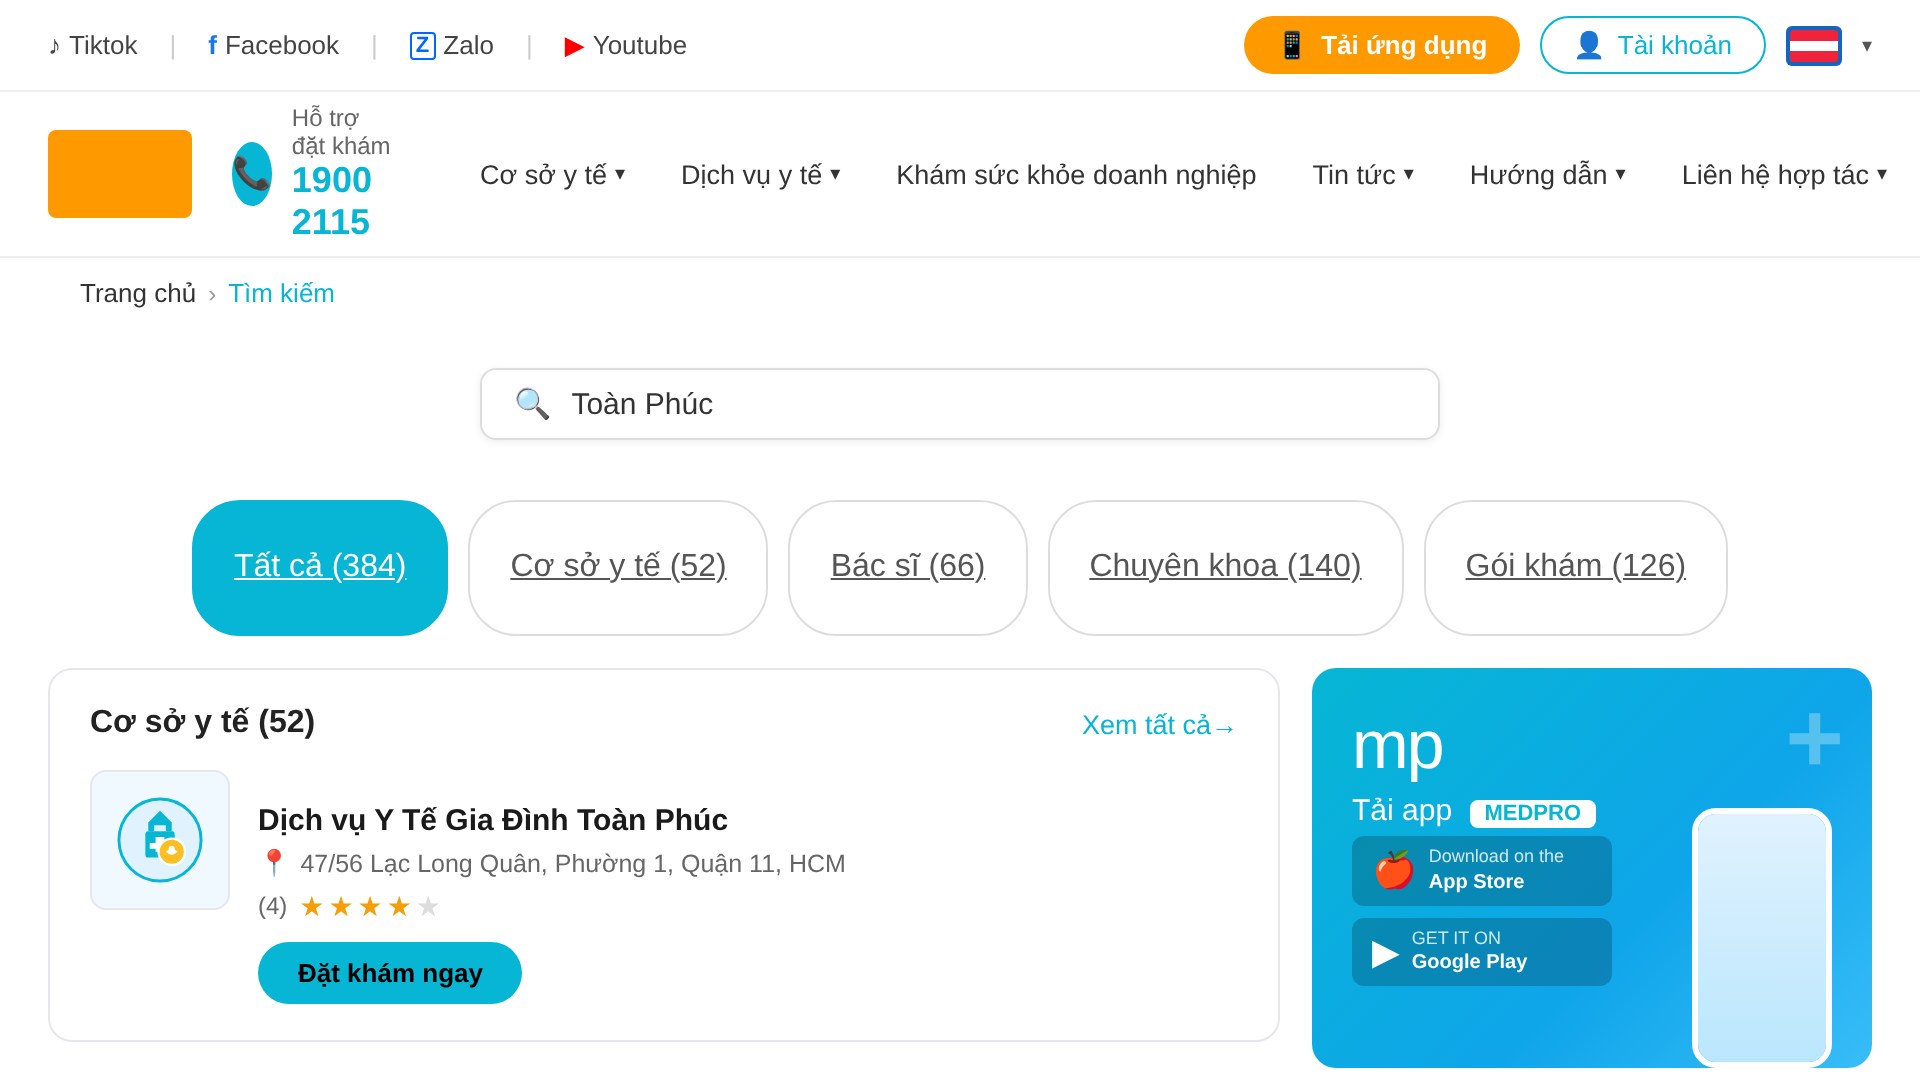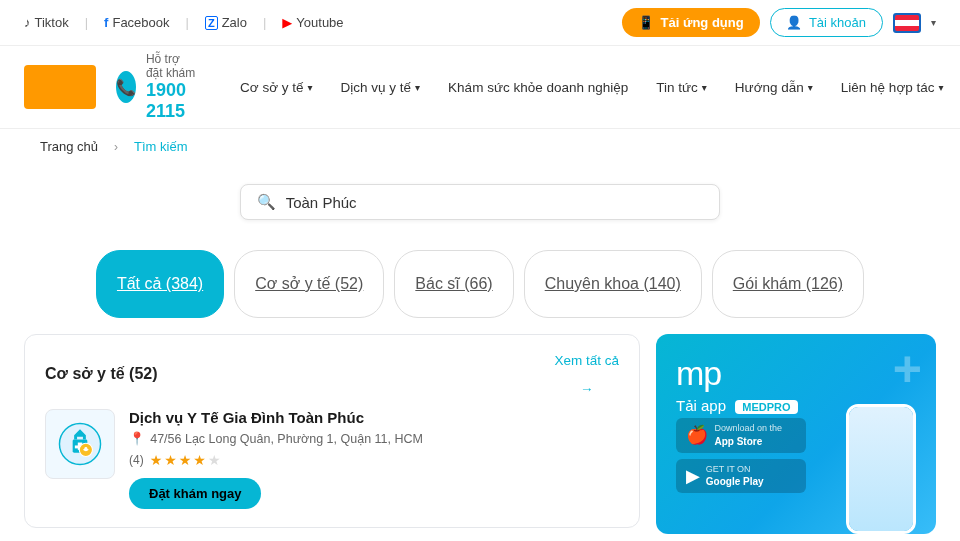--- a/index.html
+++ b/index.html
@@ -23,21 +23,21 @@
     .logo-box { width: 72px; height: 44px; background: #f90; border-radius: 4px; }
     .hotline-area { display: flex; align-items: center; gap: 10px; margin-right: 30px; }
     .hotline-icon { width: 32px; height: 32px; background: #06b6d4; border-radius: 50%; display: flex; align-items: center; justify-content: center; color: #fff; font-size: 16px; }
     .hotline-text .label { font-size: 12px; color: #666; }
     .hotline-text .number { font-size: 18px; font-weight: 700; color: #06b6d4; }
     .nav-links { display: flex; align-items: center; gap: 4px; flex: 1; }
     .nav-item { padding: 8px 12px; font-size: 13.5px; color: #333; cursor: pointer; display: flex; align-items: center; gap: 4px; white-space: nowrap; font-weight: 500; }
     .nav-item .chevron { font-size: 10px; }
 
     
-    .breadcrumb { padding: 10px 40px; font-size: 13px; display: flex; align-items: center; gap: 16px; text-align: center; }
+    .breadcrumb { padding: 10px 40px; font-size: 13px; display: flex; align-items: center; gap: 6px; text-align: center; }
     .breadcrumb a { color: #333; text-decoration: none; }
     .breadcrumb .sep { color: #999; font-size: 12px; }
     .breadcrumb .current { color: #06b6d4; }
 
     
     .search-section { text-align: center; padding: 20px 40px 10px; }
     .search-title { font-size: 32px; font-weight: 700; color: #06b6d4; margin-bottom: 20px; }
     .search-bar { max-width: 480px; margin: 0 auto; border: 1.5px solid #ddd; border-radius: 8px; display: flex; align-items: center; padding: 8px 16px; background: #fff; box-shadow: 0 1px 4px rgba(0,0,0,0.07); }
     .search-bar .search-icon-svg { color: #999; margin-right: 10px; font-size: 15px; }
     .search-bar input { border: none; outline: none; font-size: 15px; flex: 1; color: #333; }
@@ -49,28 +49,28 @@
 
     
     .results-area { display: flex; gap: 0; padding: 0 24px 20px; }
     .results-left { flex: 1; margin-right: 16px; }
     .results-right { width: 280px; min-height: 200px; background: linear-gradient(135deg, #06b6d4 0%, #0ea5e9 60%, #38bdf8 100%); border-radius: 12px; overflow: hidden; position: relative; display: flex; flex-direction: column; align-items: flex-start; padding: 20px; }
 
     
     .section-card { background: #fff; border: 1px solid #e5e7eb; border-radius: 12px; padding: 18px 20px; }
     .section-header { display: flex; justify-content: space-between; align-items: center; margin-bottom: 14px; }
     .section-title { font-size: 16px; font-weight: 700; color: #222; }
-    .see-all { color: #06b6d4; font-size: 13.5px; cursor: pointer; text-decoration: none; display: flex; align-items: center; gap: 12px; flex-direction: column; }
+    .see-all { color: #06b6d4; font-size: 13.5px; cursor: pointer; text-decoration: none; display: flex; align-items: center; gap: 0; }
 
     
     .clinic-item { display: flex; align-items: flex-start; gap: 14px; }
     .clinic-avatar { width: 70px; height: 70px; border: 1.5px solid #e5e7eb; border-radius: 8px; background: #f0f9ff; display: flex; align-items: center; justify-content: center; overflow: hidden; flex-shrink: 0; }
     .clinic-avatar svg { width: 44px; height: 44px; }
     .clinic-info { flex: 1; }
-    .clinic-name { font-size: 15px; font-weight: 700; color: #1a1a1a; margin-bottom: 5px; }
+    .clinic-name { font-size: 15px; font-weight: 700; color: #1a1a1a; margin-bottom: 5px; margin-top: 17px; }
     .clinic-address { font-size: 12.5px; color: #666; display: flex; align-items: center; gap: 5px; margin-bottom: 6px; }
     .clinic-address .pin-icon { color: #06b6d4; font-size: 13px; }
     .clinic-rating { display: flex; align-items: center; gap: 6px; margin-bottom: 10px; }
     .rating-count { font-size: 12px; color: #666; }
     .stars { display: flex; gap: 2px; }
     .star { color: #f59e0b; font-size: 14px; }
     .star.empty { color: #ddd; }
     .btn-booking { background: #06b6d4; color: #000000; border: none; border-radius: 20px; padding: 8px 20px; font-size: 13px; font-weight: 600; cursor: pointer; }
 
     

